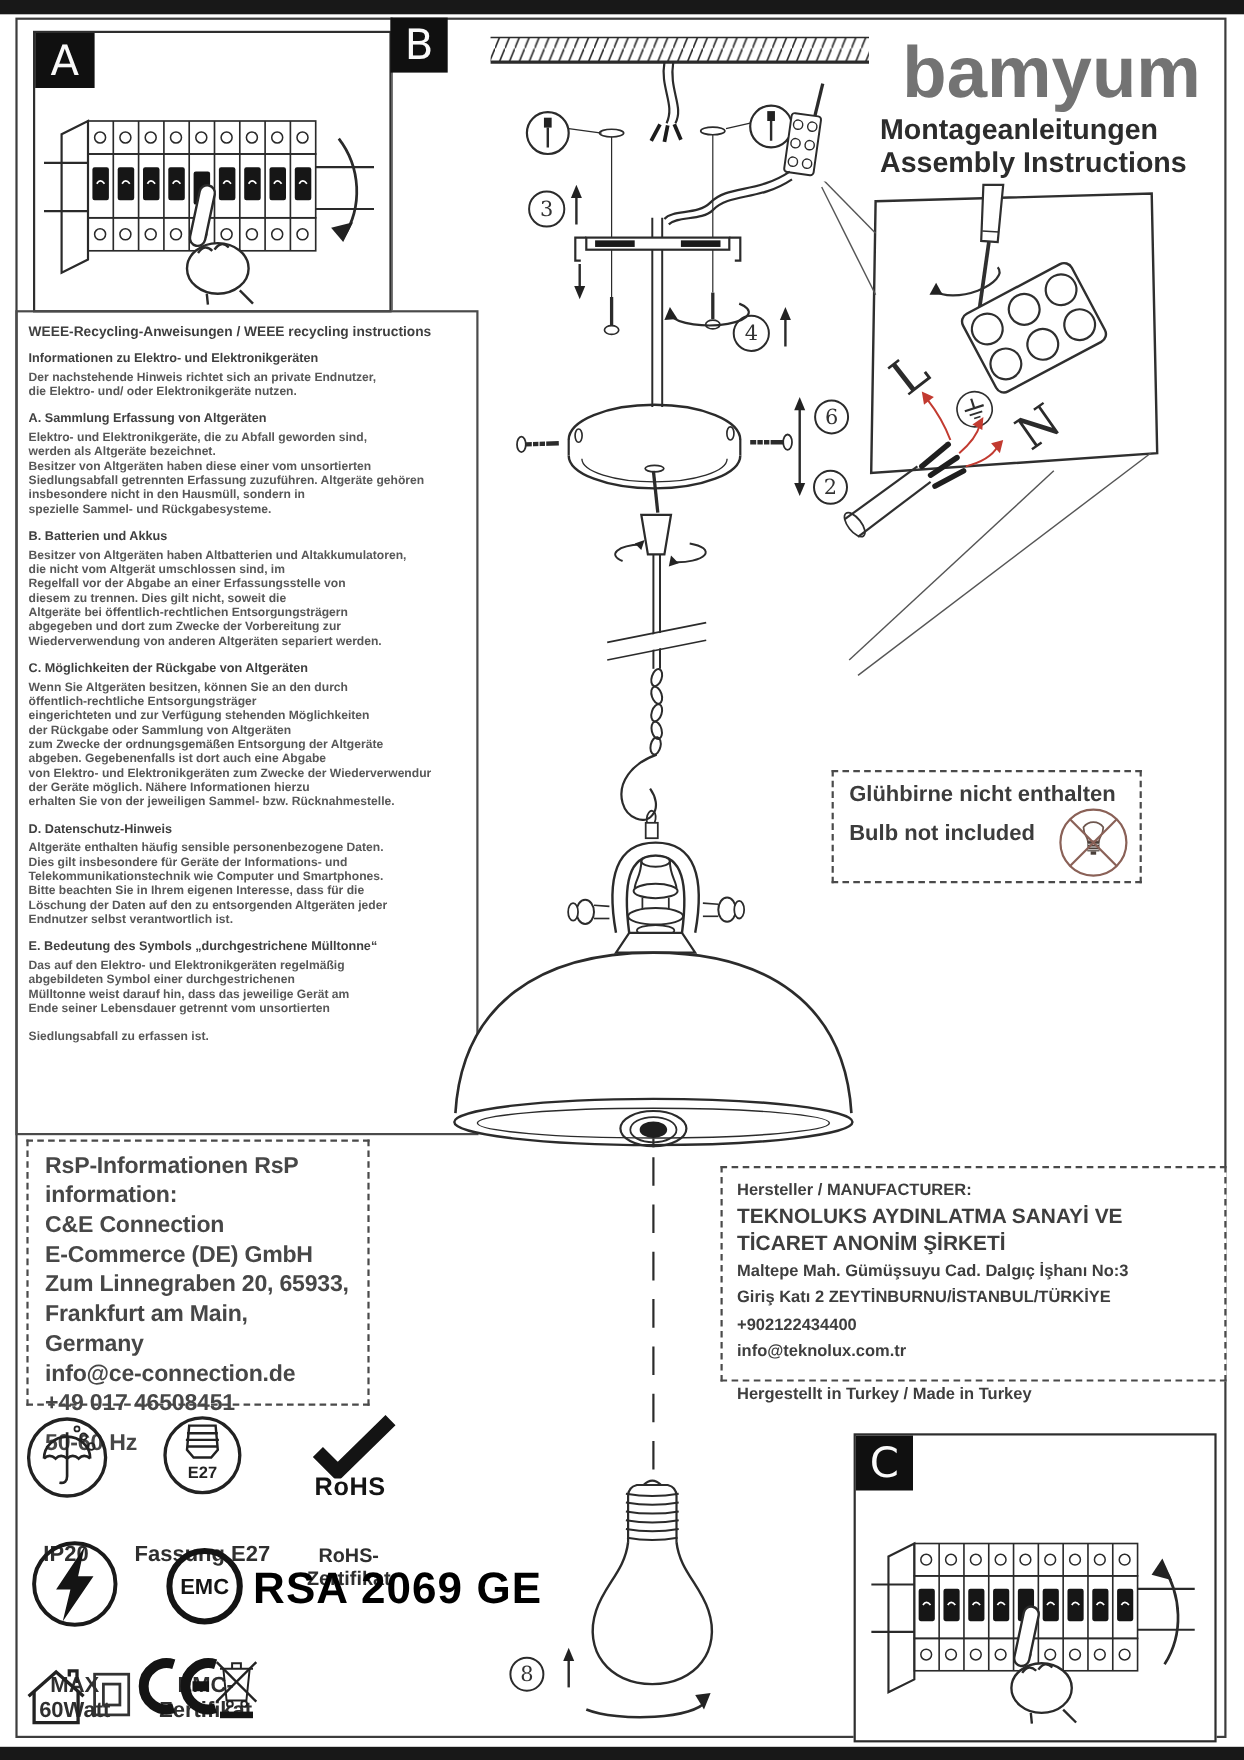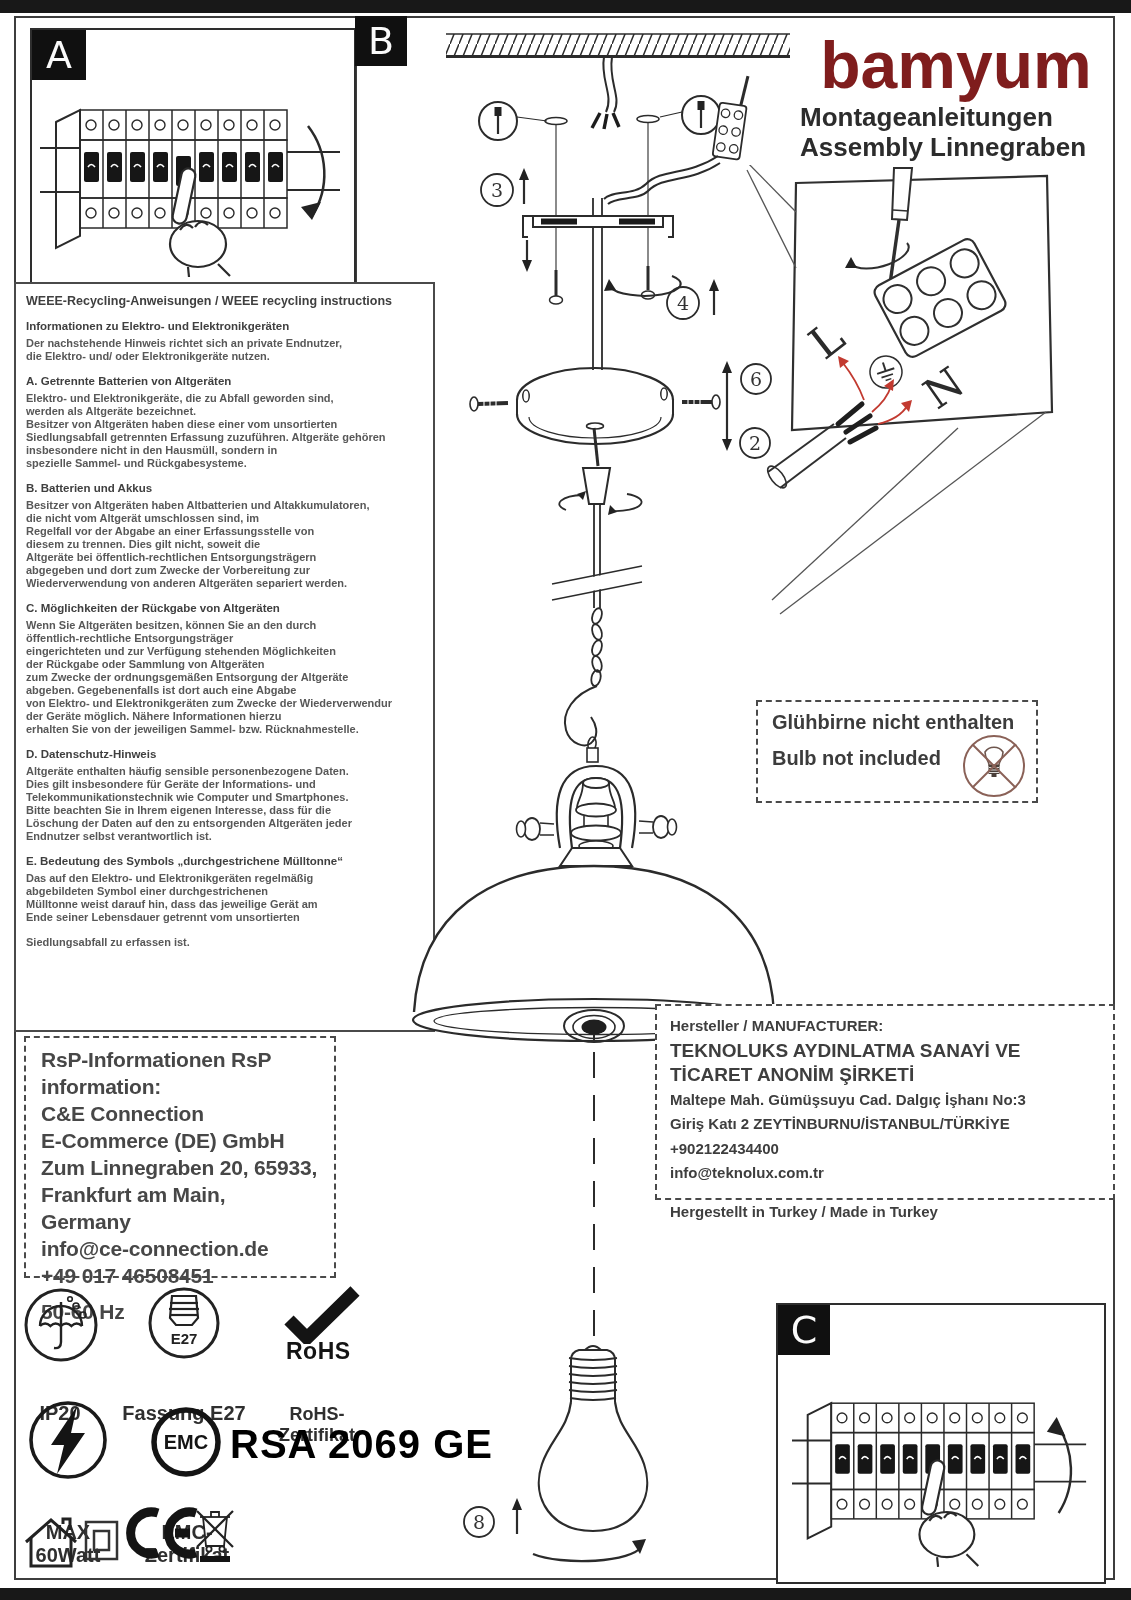--- a/index.html
+++ b/index.html
@@ -23,21 +23,21 @@
   #weee .t{font-size:12.5px;font-weight:bold;color:#3f3f3f;margin-bottom:12px;}
   #weee h4{font-size:11.5px;font-weight:bold;color:#3f3f3f;margin:12px 0 5px 0;}
   #weee p{font-size:11px;font-weight:bold;line-height:13px;margin:0;white-space:pre-line;color:#585858;}
   
   .dashed{border:2px dashed #4a4a4a;box-sizing:border-box;background:#fff;}
   #bulbbox{left:756px;top:700px;width:282px;height:103px;}
   .bulbline{left:14px;font-size:20px;font-weight:700;color:#3c3c3c;}
   #rsp{left:24px;top:1036px;width:312px;height:242px;padding:8px 15px;}
   .rspline{font-size:21px;font-weight:700;color:#474747;line-height:27px;letter-spacing:-0.2px;}
   #rspfreq{margin-top:9px;}
-  #mfg{left:655px;top:1004px;width:460px;height:196px;padding:8px 13px;}
+  #mfg{left:655px;top:1060px;width:460px;height:196px;padding:8px 13px;}
   .mfgline{font-size:15px;font-weight:700;color:#3e3e3e;line-height:24.5px;}
   #mfg .mfgline:nth-child(2){font-size:19px;}
   #madein{margin-top:14px;}
   
   .certlabel{font-size:20px;font-weight:bold;color:#2f2f2f;text-align:center;margin-top:34px;}
   #model{left:230px;top:1422px;font-size:40px;font-weight:bold;color:#000000;letter-spacing:1px;}
   #rohstitle{left:286px;top:1338px;font-size:23px;font-weight:800;color:#141414;letter-spacing:0.5px;}
   svg{display:block;}
   .sn{font-family:"DejaVu Serif",serif;font-size:19px;fill:#333;}
 </style>
@@ -123,30 +123,30 @@
             <line x1="148" y1="203" x2="149" y2="213"></line>
         </g>
         <path d="M268,62 C288,88 290,124 272,152" stroke-width="2.5"></path>
         <polygon points="272,156 281,138 261,143" fill="#222" stroke="none"></polygon>
       </g>
     </svg>
   </div>
 
   <div class="abs seclabel" style="left:355px;top:16px;width:52px;height:50px;">B</div>
 
-  <div class="abs" id="brand" style="color:#7f1d1d;">bamyum</div>
+  <div class="abs" id="brand" style="color:#737373;">bamyum</div>
   <div class="abs brandsub" style="top:102px;">Montageanleitungen</div>
-  <div class="abs brandsub" style="top:132px;">Assembly Linnegraben</div>
+  <div class="abs brandsub" style="top:132px;">Assembly Instructions</div>
 
   <div class="abs" id="weee">
     <div class="t">WEEE-Recycling-Anweisungen / WEEE recycling instructions</div>
     <h4>Informationen zu Elektro- und Elektronikgeräten</h4>
     <p>Der nachstehende Hinweis richtet sich an private Endnutzer,
 die Elektro- und/ oder Elektronikgeräte nutzen.</p>
-    <h4>A. Getrennte Batterien von Altgeräten</h4>
+    <h4>A. Sammlung Erfassung von Altgeräten</h4>
     <p>Elektro- und Elektronikgeräte, die zu Abfall geworden sind,
 werden als Altgeräte bezeichnet.
 Besitzer von Altgeräten haben diese einer vom unsortierten
 Siedlungsabfall getrennten Erfassung zuzuführen. Altgeräte gehören
 insbesondere nicht in den Hausmüll, sondern in
 spezielle Sammel- und Rückgabesysteme.</p>
     <h4>B. Batterien und Akkus</h4>
     <p>Besitzer von Altgeräten haben Altbatterien und Altakkumulatoren,
 die nicht vom Altgerät umschlossen sind, im
 Regelfall vor der Abgabe an einer Erfassungsstelle von

